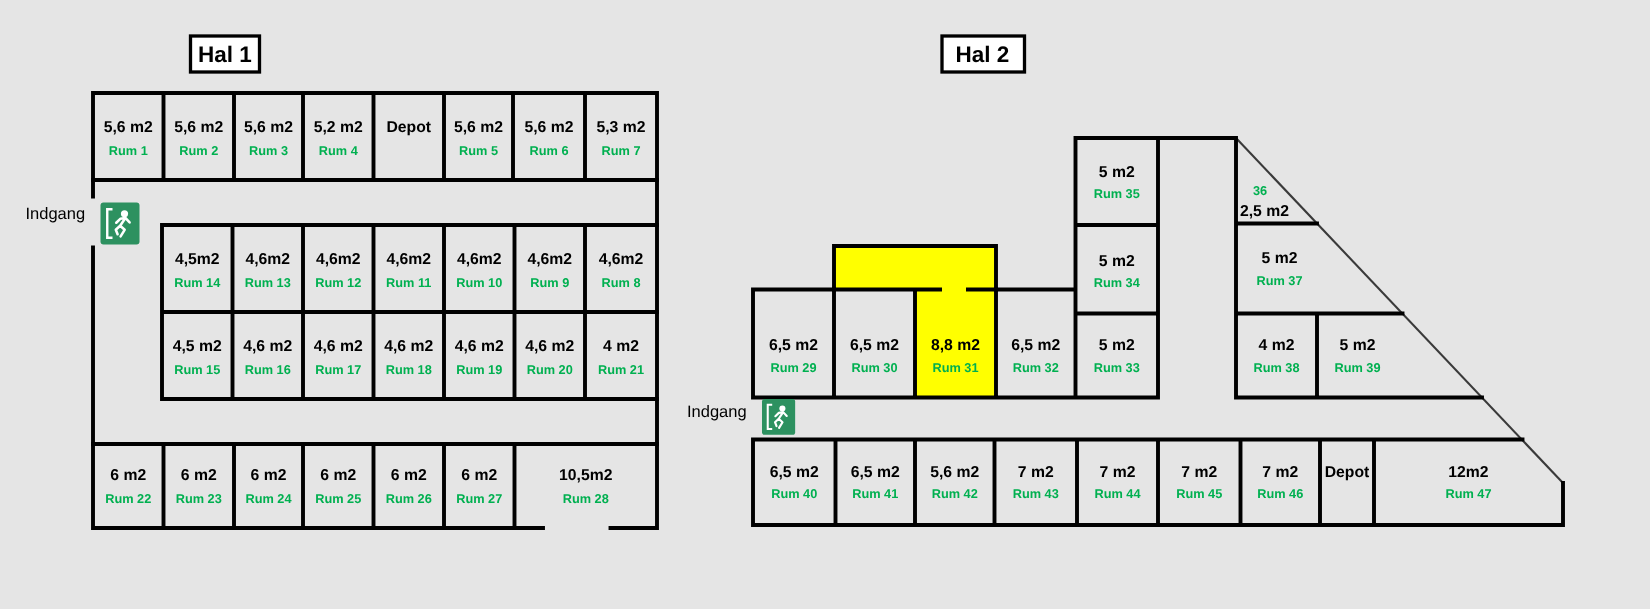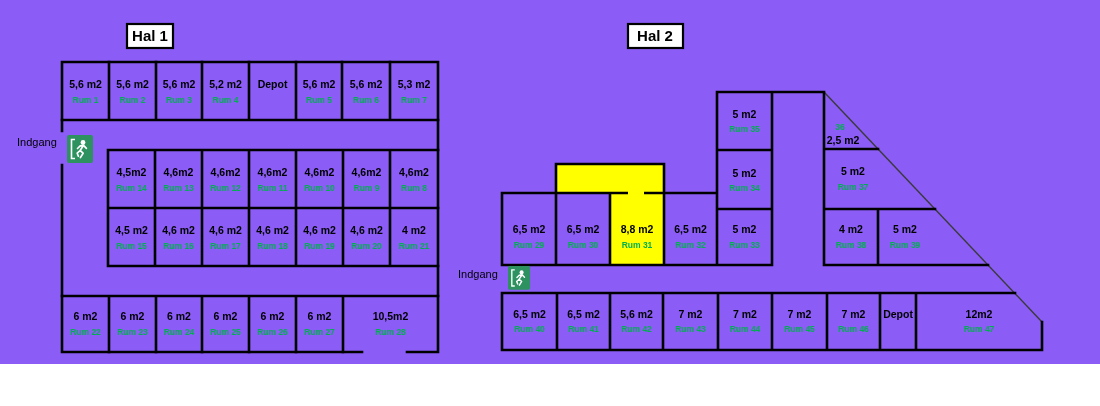--- a/index.html
+++ b/index.html
@@ -1,16 +1,16 @@
 <!DOCTYPE html>
 <html><head>
 <meta charset="utf-8">
 <style>
   html,body{margin:0;padding:0;background:#ffffff;}
-  .canvas{position:relative;width:1100px;height:364px;background:#8b5cf6;overflow:hidden;
+  .canvas{position:relative;width:1100px;height:406px;background:#e5e5e5;overflow:hidden;
           font-family:"Liberation Sans",sans-serif;}
   svg text{font-family:"Liberation Sans",sans-serif;}
   .size-label{font-size:10.5px;font-weight:bold;fill:#000000;text-anchor:middle;}
   .room-label{font-size:8.5px;font-weight:bold;fill:#00B050;text-anchor:middle;}
   .title-label{font-size:15px;font-weight:bold;fill:#000000;text-anchor:middle;}
   .entrance-label{font-size:11px;fill:#000000;text-anchor:start;}
   .wall{stroke:#000000;stroke-width:2.6;fill:none;stroke-linecap:square;}
   .box{stroke:#000000;stroke-width:2.2;fill:#ffffff;}
   .thin{stroke:#3a3a3a;stroke-width:1.4;fill:none;}
 </style>

